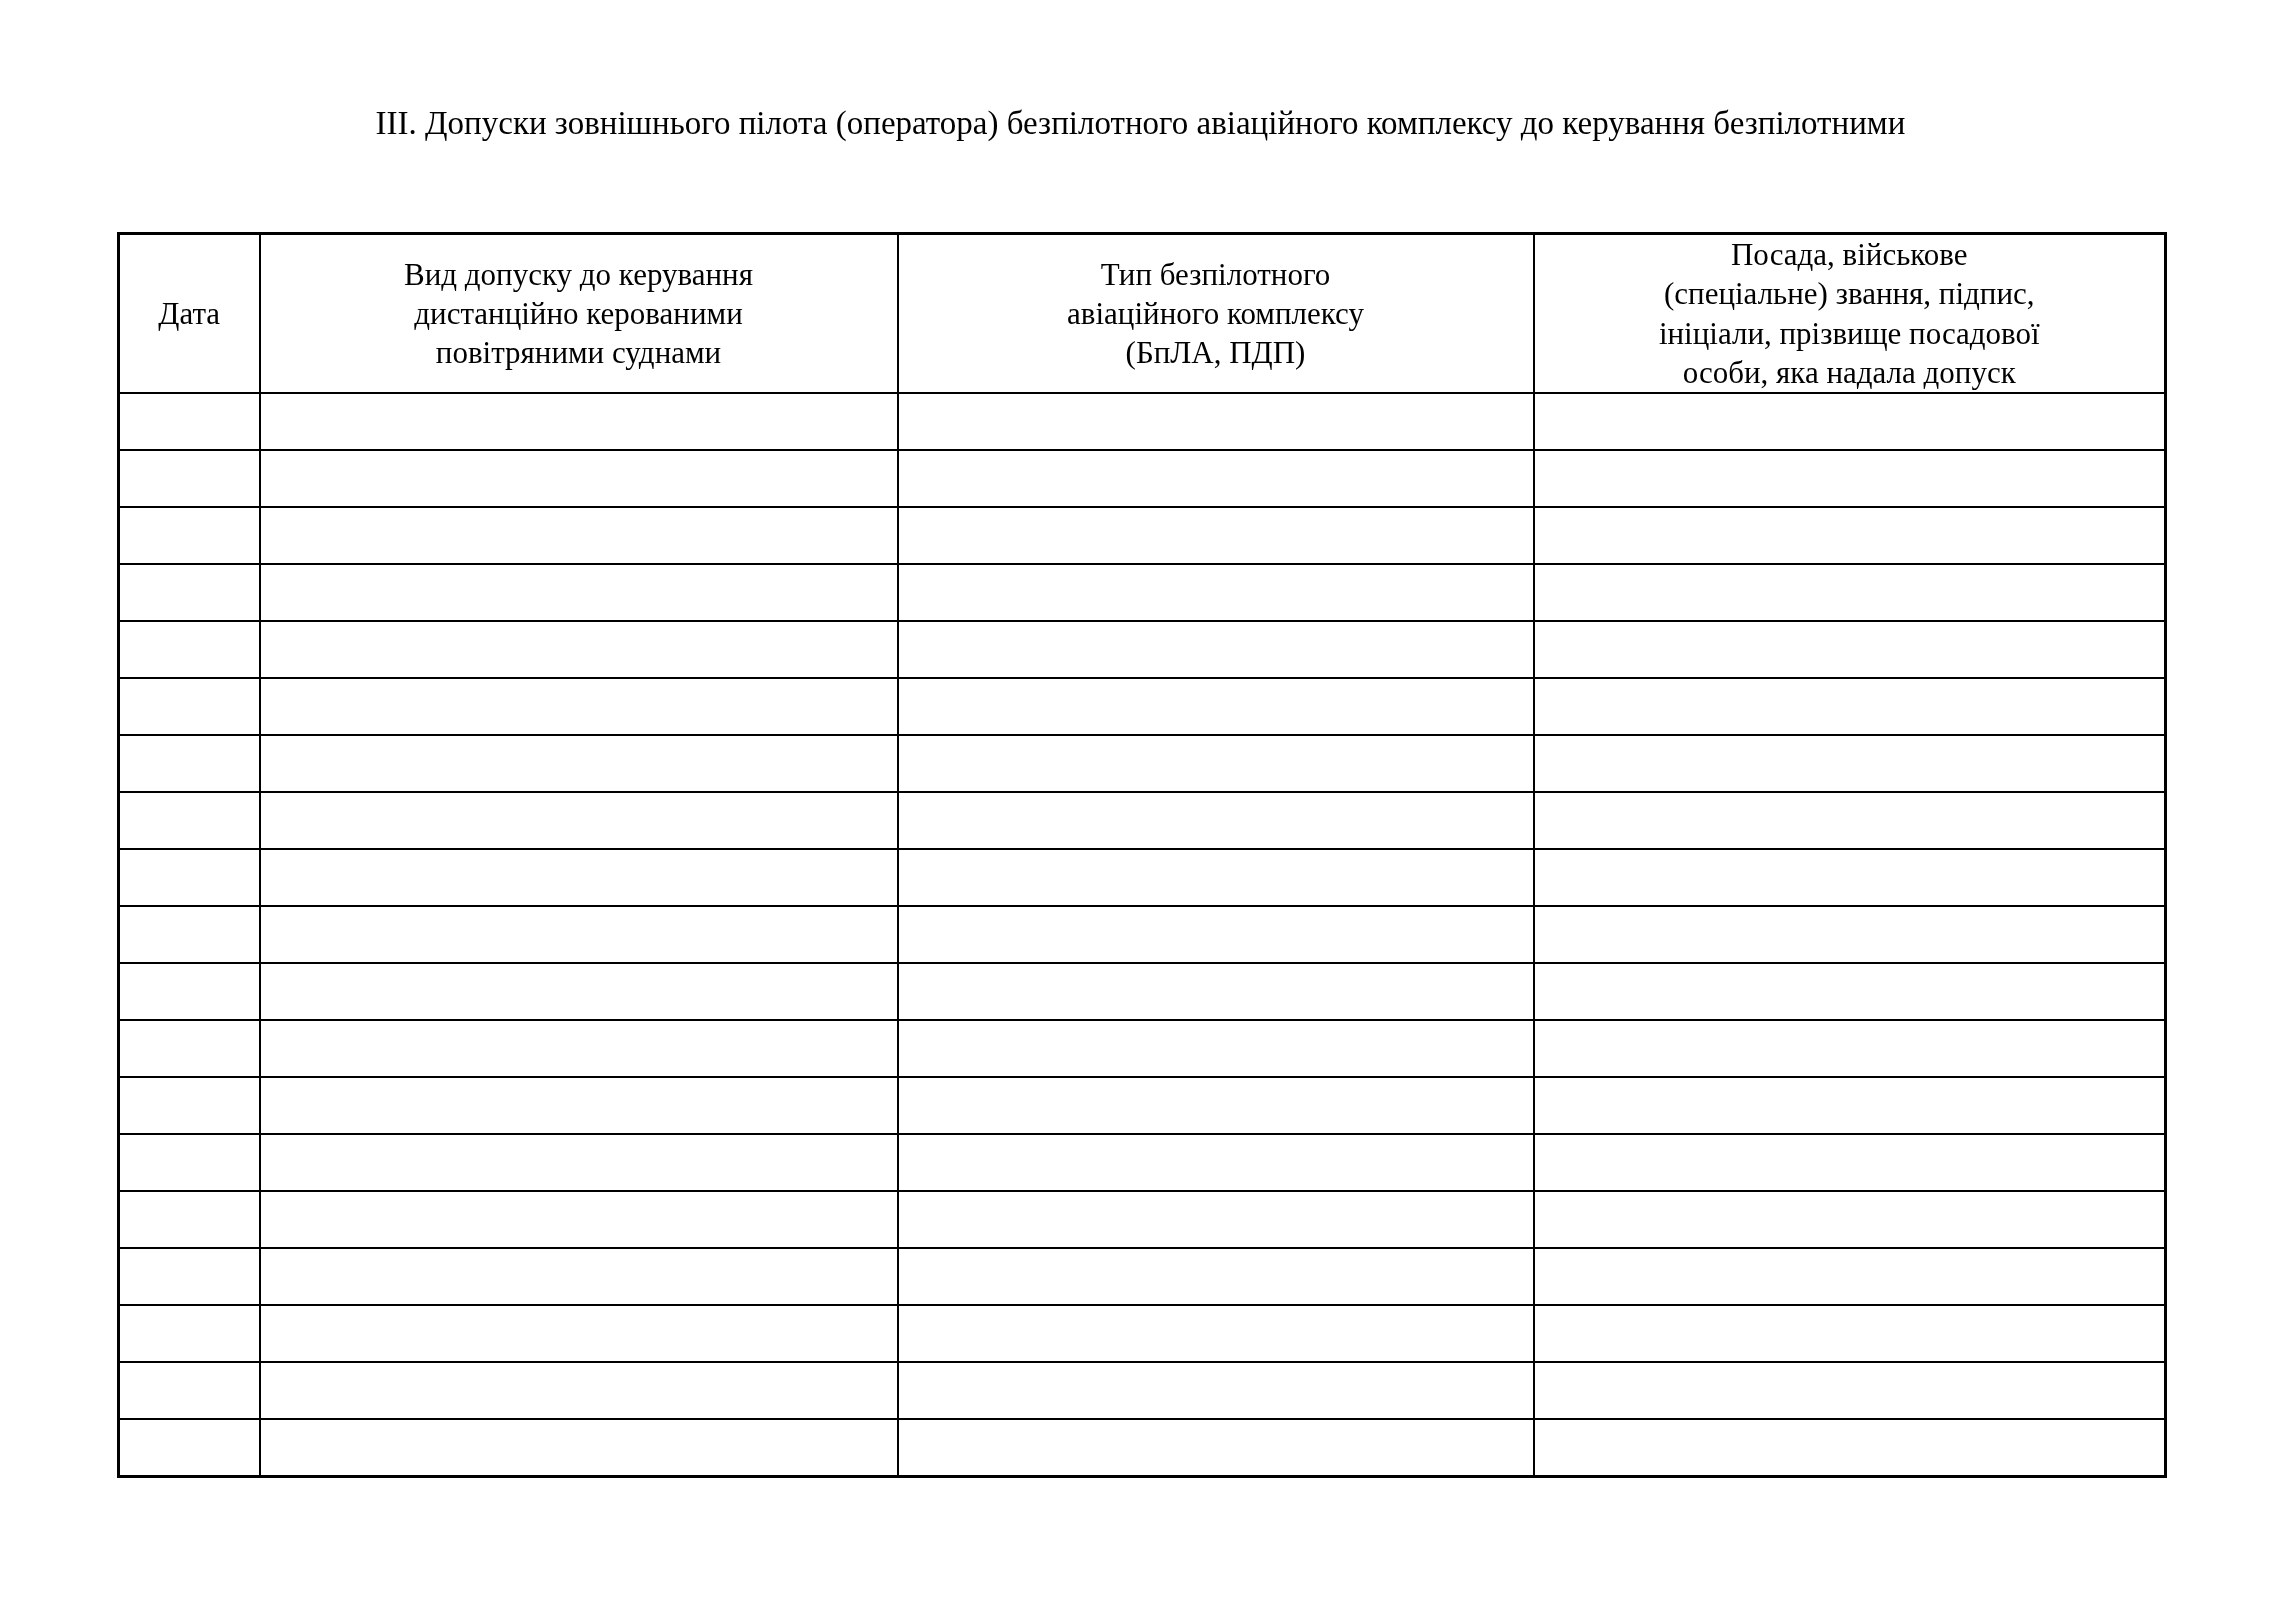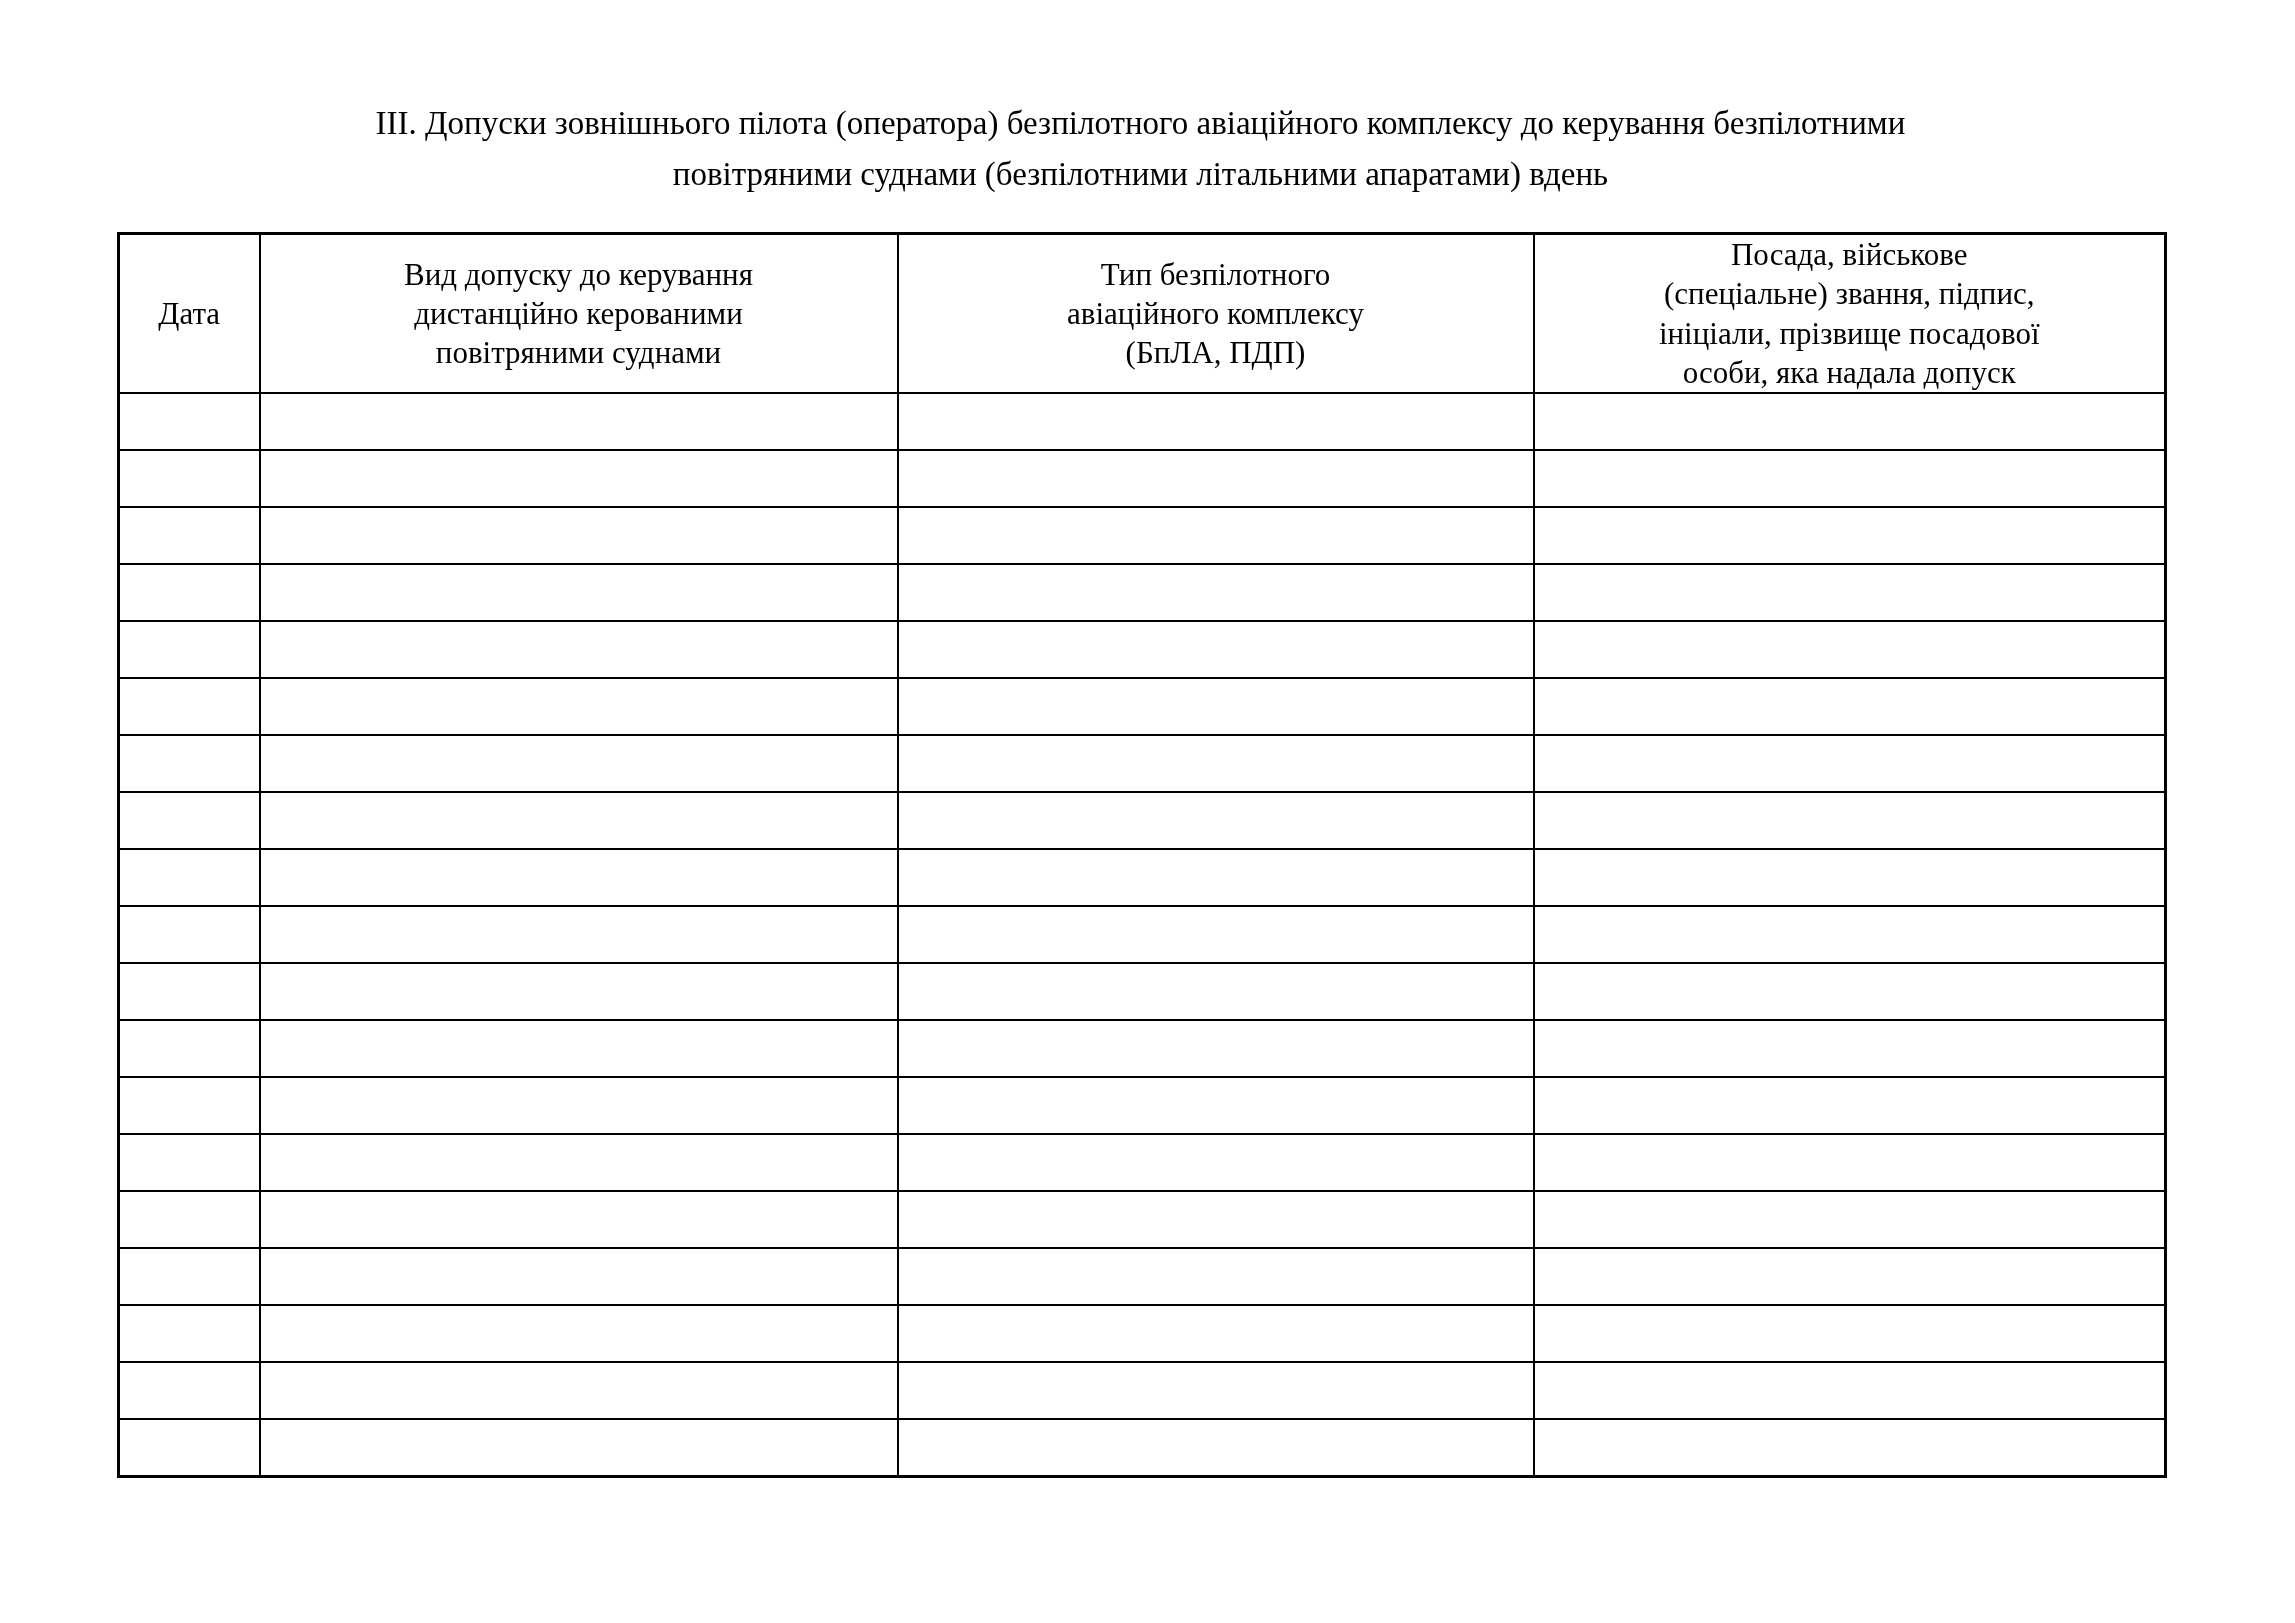--- a/index.html
+++ b/index.html
@@ -56,21 +56,20 @@
   col.c-date  { width: 141px; }
   col.c-kind  { width: 638px; }
   col.c-type  { width: 636px; }
   col.c-offic { width: 632px; }
 </style>
 </head>
 <body>
 
 <div class="doc-title">
   <div>III. Допуски зовнішнього пілота (оператора) безпілотного авіаційного комплексу до керування безпілотними</div>
-  <div>повітряними суднами (безпілотними літальними апаратами) вдень</div>
 </div>
 
 <table class="permissions">
   <colgroup>
     <col class="c-date">
     <col class="c-kind">
     <col class="c-type">
     <col class="c-offic">
   </colgroup>
   <thead>

